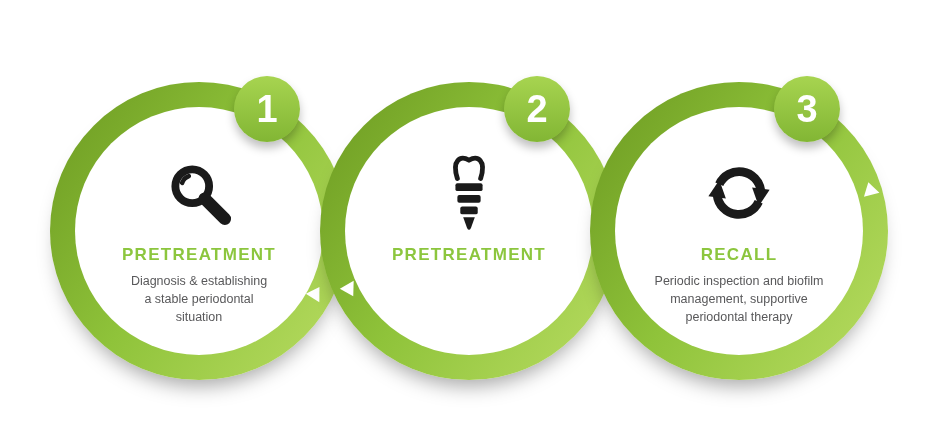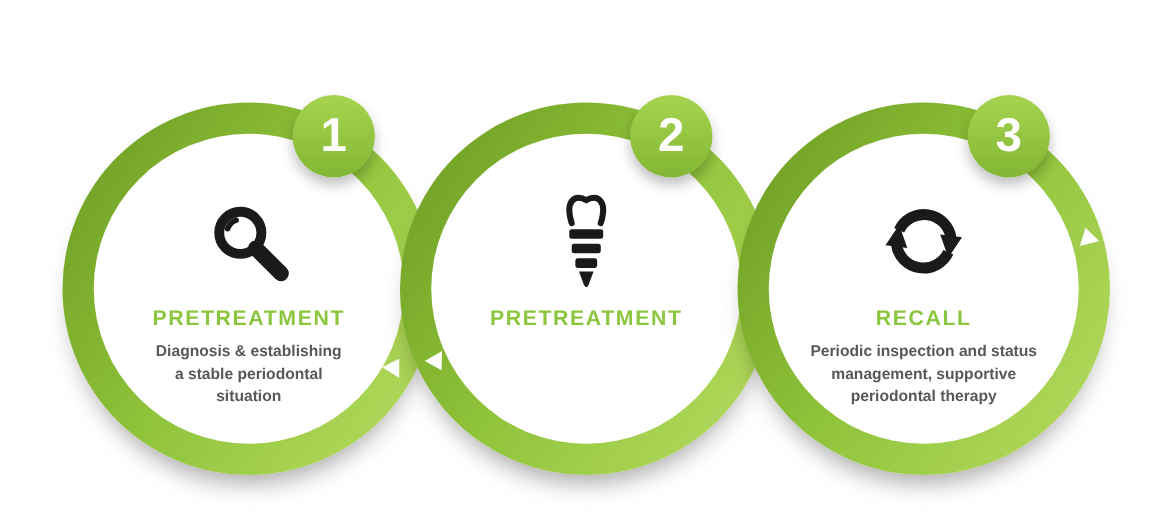--- a/index.html
+++ b/index.html
@@ -68,21 +68,20 @@
     font-weight: bold;
     font-size: 17px;
     letter-spacing: 1.3px;
     margin-bottom: 8px;
   }
   .step-desc {
     color: #58585a;
     font-size: 12.5px;
     line-height: 1.42;
     white-space: pre-line;
-    font-weight: bold;
   }
 
   .ring-arrow {
     position: absolute;
     width: 0; height: 0;
     border-left: 8px solid transparent;
     border-right: 8px solid transparent;
     border-bottom: 13px solid #ffffff;
     z-index: 3;
   }
@@ -145,19 +144,19 @@
     <div class="content">
       <div class="icon-box">
         <svg width="70" height="70" viewBox="0 0 64 64" aria-hidden="true">
           <path d="M14 24 A20 20 0 0 1 52 30" fill="none" stroke="#1a1a1a" stroke-width="8"></path>
           <polygon points="44,27 60,29 50,44" fill="#1a1a1a"></polygon>
           <path d="M50 40 A20 20 0 0 1 12 34" fill="none" stroke="#1a1a1a" stroke-width="8"></path>
           <polygon points="20,37 4,35 14,20" fill="#1a1a1a"></polygon>
         </svg>
       </div>
       <div class="step-title">RECALL</div>
-      <div class="step-desc">Periodic inspection and status
+      <div class="step-desc">Periodic inspection and biofilm
 management, supportive
 periodontal therapy</div>
     </div>
   </div>
 
 </div>
 
 </body></html>

